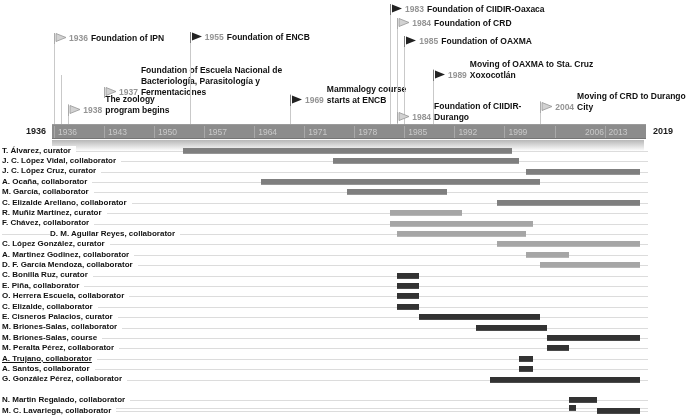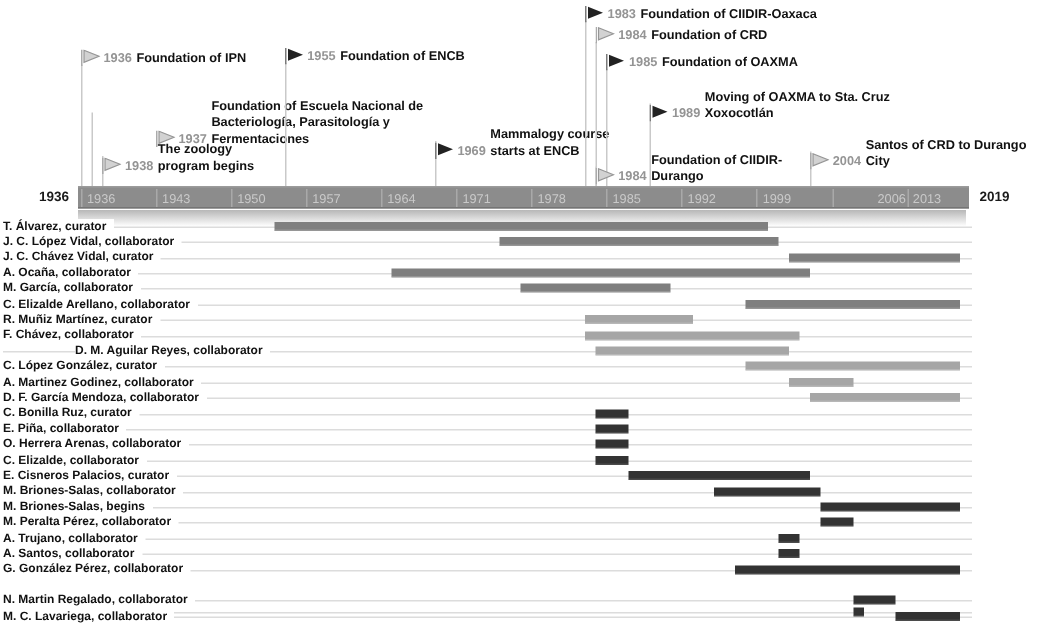--- a/index.html
+++ b/index.html
@@ -132,21 +132,21 @@
         <span class="ev-name">Foundation of CIIDIR-
 Durango</span>
       </div>
       <div class="pole" style="left: 540.2px; top: 101px; height: 23px;"></div>
       <div class="event" style="left: 540.2px; top: 91px;">
         <svg width="13" height="11" viewBox="0 0 13 11" class="flag">
           <rect x="0" y="0" width="1" height="11" fill="#aaaaaa"></rect>
           <path d="M2 0.5 L12 4.5 L2 8.5 Z" fill="#d2d2d2" stroke="#969696" stroke-width="0.8"></path>
         </svg>
         <span class="ev-year">2004</span>
-        <span class="ev-name">Santos of CRD to Durango
+        <span class="ev-name">Moving of CRD to Durango
 City</span>
       </div>
     </div>
 
   <div class="axis-bar" id="axis-bar">
       <div class="tick" style="left: 2px;"></div>
       <span class="tick-label" style="left: 6px;">1936</span>
       <div class="tick" style="left: 52.05px;"></div>
       <span class="tick-label" style="left: 56.05px;">1943</span>
       <div class="tick" style="left: 102.1px;"></div>
@@ -180,21 +180,21 @@
         <span class="row-label" style="line-height: 10.4px;">T. Álvarez, curator</span>
         <div class="bar medium" style="left: 182.7px; width: 328.9px; top: 2.2px;"></div>
       </div>
       <div class="row" style="top: 156px; height: 10.4px;">
         <div class="row-line" style="width: 646px;"></div>
         <span class="row-label" style="line-height: 10.4px;">J. C. López Vidal, collaborator</span>
         <div class="bar medium" style="left: 332.85px; width: 185.9px; top: 2.2px;"></div>
       </div>
       <div class="row" style="top: 166.4px; height: 10.4px;">
         <div class="row-line" style="width: 646px;"></div>
-        <span class="row-label" style="line-height: 10.4px;">J. C. Chávez Vidal, curator</span>
+        <span class="row-label" style="line-height: 10.4px;">J. C. López Cruz, curator</span>
         <div class="bar medium" style="left: 525.9px; width: 114.4px; top: 2.2px;"></div>
       </div>
       <div class="row" style="top: 176.8px; height: 10.4px;">
         <div class="row-line" style="width: 646px;"></div>
         <span class="row-label" style="line-height: 10.4px;">A. Ocaña, collaborator</span>
         <div class="bar medium" style="left: 261.35px; width: 278.85px; top: 2.2px;"></div>
       </div>
       <div class="row" style="top: 187.2px; height: 10.4px;">
         <div class="row-line" style="width: 646px;"></div>
         <span class="row-label" style="line-height: 10.4px;">M. García, collaborator</span>
@@ -240,51 +240,51 @@
         <span class="row-label" style="line-height: 10.4px;">C. Bonilla Ruz, curator</span>
         <div class="bar dark" style="left: 397.2px; width: 21.45px; top: 2.2px;"></div>
       </div>
       <div class="row" style="top: 280.8px; height: 10.4px;">
         <div class="row-line" style="width: 646px;"></div>
         <span class="row-label" style="line-height: 10.4px;">E. Piña, collaborator</span>
         <div class="bar dark" style="left: 397.2px; width: 21.45px; top: 2.2px;"></div>
       </div>
       <div class="row" style="top: 291.2px; height: 10.4px;">
         <div class="row-line" style="width: 646px;"></div>
-        <span class="row-label" style="line-height: 10.4px;">O. Herrera Arenas, collaborator</span>
+        <span class="row-label" style="line-height: 10.4px;">O. Herrera Escuela, collaborator</span>
         <div class="bar dark" style="left: 397.2px; width: 21.45px; top: 2.2px;"></div>
       </div>
       <div class="row" style="top: 301.6px; height: 10.4px;">
         <div class="row-line" style="width: 646px;"></div>
         <span class="row-label" style="line-height: 10.4px;">C. Elizalde, collaborator</span>
         <div class="bar dark" style="left: 397.2px; width: 21.45px; top: 2.2px;"></div>
       </div>
       <div class="row" style="top: 312px; height: 10.4px;">
         <div class="row-line" style="width: 646px;"></div>
         <span class="row-label" style="line-height: 10.4px;">E. Cisneros Palacios, curator</span>
         <div class="bar dark" style="left: 418.65px; width: 121.55px; top: 2.2px;"></div>
       </div>
       <div class="row" style="top: 322.4px; height: 10.4px;">
         <div class="row-line" style="width: 646px;"></div>
         <span class="row-label" style="line-height: 10.4px;">M. Briones-Salas, collaborator</span>
         <div class="bar dark" style="left: 475.85px; width: 71.5px; top: 2.2px;"></div>
       </div>
       <div class="row" style="top: 332.8px; height: 10.4px;">
         <div class="row-line" style="width: 646px;"></div>
-        <span class="row-label" style="line-height: 10.4px;">M. Briones-Salas, begins</span>
+        <span class="row-label" style="line-height: 10.4px;">M. Briones-Salas, course</span>
         <div class="bar dark" style="left: 547.35px; width: 92.95px; top: 2.2px;"></div>
       </div>
       <div class="row" style="top: 343.2px; height: 10.4px;">
         <div class="row-line" style="width: 646px;"></div>
         <span class="row-label" style="line-height: 10.4px;">M. Peralta Pérez, collaborator</span>
         <div class="bar dark" style="left: 547.35px; width: 21.45px; top: 2.2px;"></div>
       </div>
       <div class="row" style="top: 353.6px; height: 10.4px;">
         <div class="row-line" style="width: 646px;"></div>
-        <span class="row-label" style="line-height: 10.4px;">A. Trujano, collaborator</span>
+        <span class="row-label" style="line-height: 10.4px; text-decoration: underline;">A. Trujano, collaborator</span>
         <div class="bar dark" style="left: 518.75px; width: 14.3px; top: 2.2px;"></div>
       </div>
       <div class="row" style="top: 364px; height: 10.4px;">
         <div class="row-line" style="width: 646px;"></div>
         <span class="row-label" style="line-height: 10.4px;">A. Santos, collaborator</span>
         <div class="bar dark" style="left: 518.75px; width: 14.3px; top: 2.2px;"></div>
       </div>
       <div class="row" style="top: 374.4px; height: 10.4px;">
         <div class="row-line" style="width: 646px;"></div>
         <span class="row-label" style="line-height: 10.4px;">G. González Pérez, collaborator</span>

